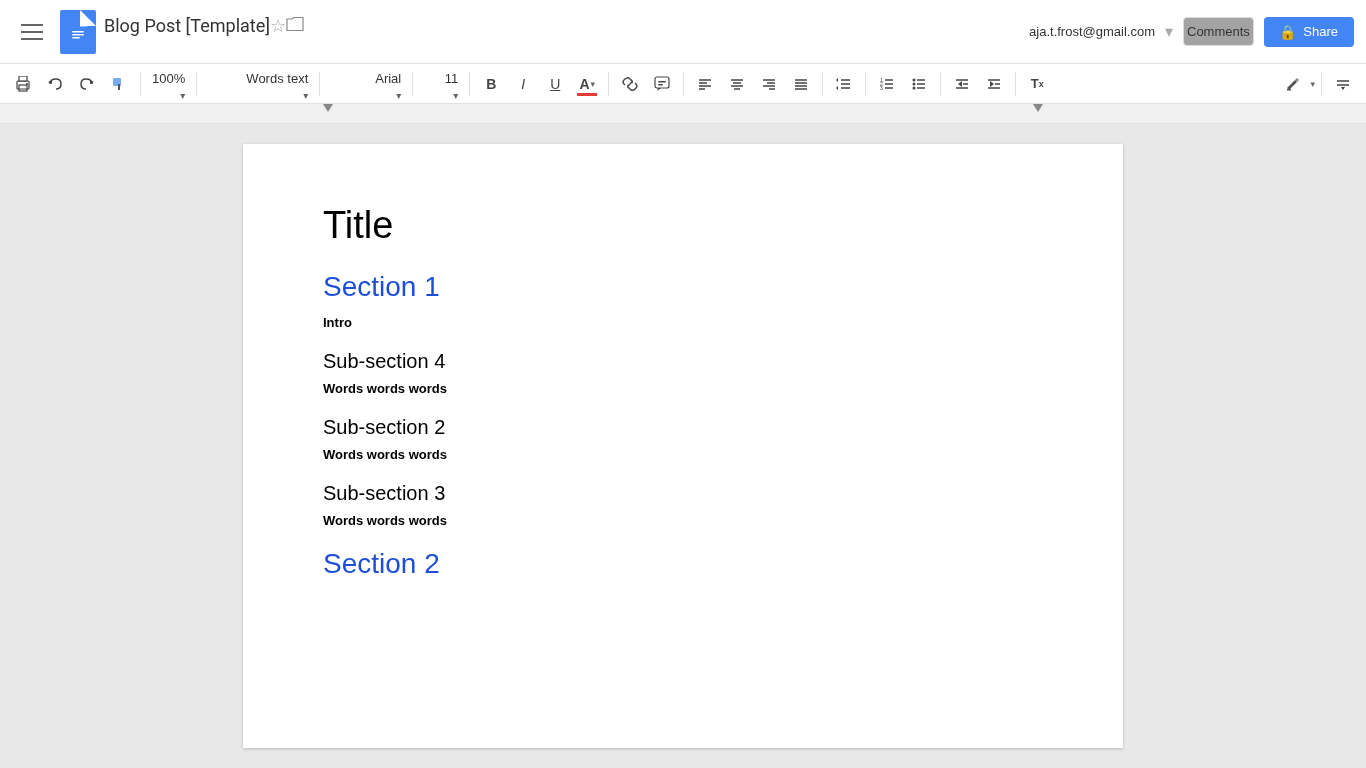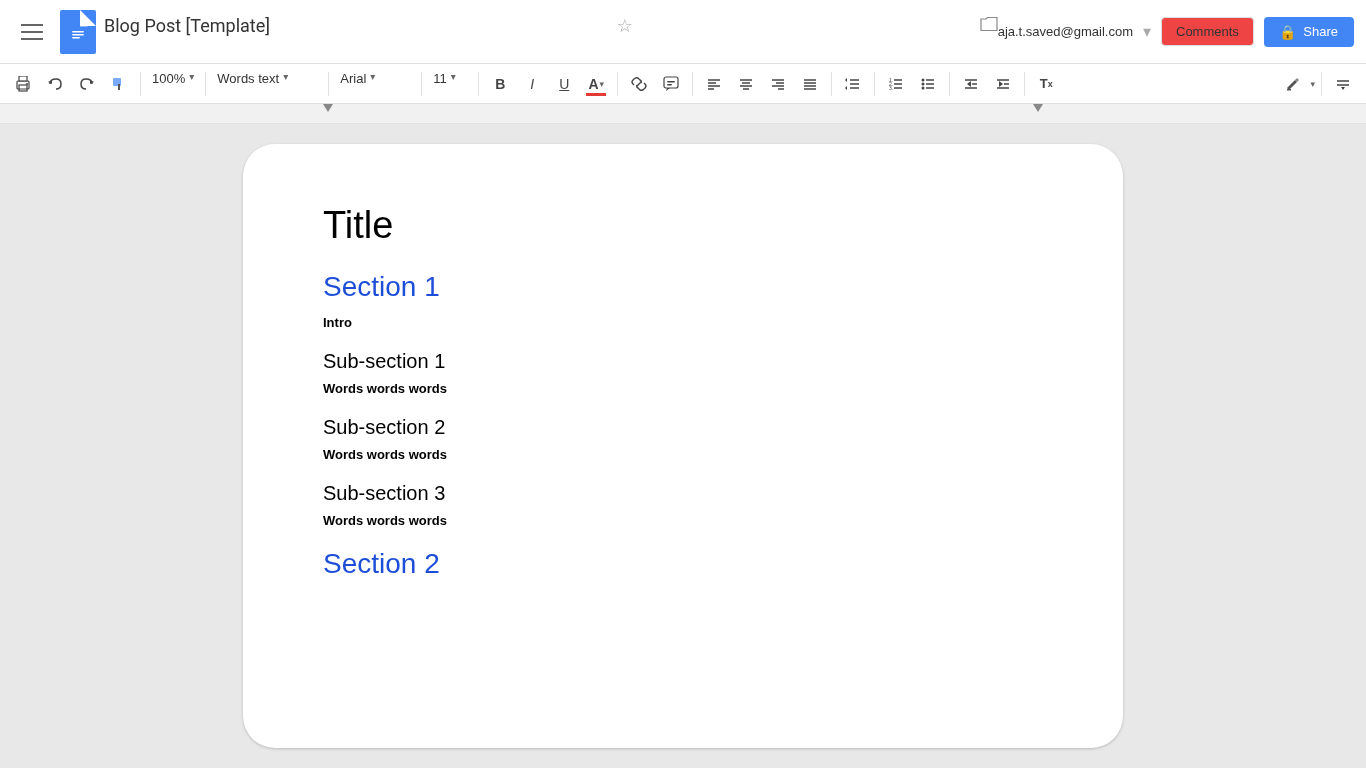--- a/index.html
+++ b/index.html
@@ -26,41 +26,41 @@
       background: #4285f4; display: flex; align-items: center; justify-content: center;
       border-radius: 2px; position: relative;
     }
     #doc-icon::before {
       content: '';
       position: absolute; top: 0; right: 0;
       border-left: 8px solid #fff; border-bottom: 8px solid #fff;
       border-top: 8px solid transparent; border-right: 8px solid transparent;
     }
     #doc-title-area { display: flex; flex-direction: column; flex: 1; }
-    #doc-title-row { display: flex; align-items: center; gap: 8px; margin-bottom: 12px; justify-content: space-between; }
+    #doc-title-row { display: flex; align-items: center; margin-bottom: 12px; }
     #doc-title { font-size: 18px; color: #333; font-family: 'Roboto', Arial, sans-serif; }
     #star-icon { color: #aaa; font-size: 18px; cursor: pointer; }
     #folder-icon { color: #aaa; font-size: 18px; cursor: pointer; }
     #menu-bar { display: flex; align-items: center; gap: 0; }
     .menu-item {
       font-size: 13px; color: #333; padding: 2px 8px;
       cursor: pointer; border-radius: 3px;
     }
     #save-status { font-size: 13px; color: #666; margin-left: 12px; }
 
     
     #top-right {
       display: flex; align-items: center; gap: 10px;
       margin-left: auto;
     }
     #user-email { font-size: 13px; color: #333; }
     #user-dropdown { color: #aaa; cursor: pointer; }
     #comments-btn {
-      background: #ef4444; border: 1px solid #dadce0; border-radius: 4px;
-      padding: 6px 14px; font-size: 13px; color: #333; cursor: pointer;
+      background: #a3a3a3; border: 1px solid #dadce0; border-radius: 4px;
+      padding: 6px 3px; font-size: 13px; color: #333; cursor: pointer;
     }
     #share-btn {
       background: #4285f4; border: none; border-radius: 4px;
       padding: 7px 16px; font-size: 13px; color: #fff; cursor: pointer;
       display: flex; align-items: center; gap: 6px;
     }
     #share-btn .lock-icon { font-size: 14px; }
 
     
     #toolbar {
@@ -71,21 +71,21 @@
       flex-wrap: nowrap; overflow: hidden;
     }
     .tb-btn {
       width: 30px; height: 30px; display: flex; align-items: center; justify-content: center;
       cursor: pointer; border-radius: 3px; font-size: 14px; color: #444; flex-shrink: 0;
     }
     .tb-separator { width: 1px; height: 24px; background: #e0e0e0; margin: 0 4px; flex-shrink: 0; }
     .tb-select {
       height: 28px; border: 1px solid transparent; border-radius: 3px;
       font-size: 13px; color: #333; background: #fff; cursor: pointer;
-      padding: 0 4px; display: flex; align-items: flex-start; gap: 4px; flex-shrink: 0;
+      padding: 0 4px; display: flex; align-items: flex-end; gap: 4px; flex-shrink: 0; flex-direction: column;
     }
     .tb-select .arrow { font-size: 10px; color: #666; }
     .tb-bold { font-weight: bold; }
     .tb-italic { font-style: italic; }
     .tb-underline { text-decoration: underline; }
     .tb-spacer { flex: 1; }
 
     
     #ruler {
       height: 20px; background: #f1f1f1;
@@ -106,21 +106,20 @@
     
     #doc-area::-webkit-scrollbar { width: 12px; }
     #doc-area::-webkit-scrollbar-thumb { background: #c0c0c0; border-radius: 6px; }
 
     #doc-page {
       background: #fff;
       width: 880px;
       min-height: 600px;
       padding: 60px 80px;
       box-shadow: 0 1px 3px rgba(0,0,0,0.2);
-      border-radius: 32px;
     }
 
     .doc-title-text {
       font-size: 38px; font-weight: 400; color: #000;
       font-family: Arial, sans-serif; margin-bottom: 24px;
     }
     .doc-intro { font-size: 13px; color: #000; margin-bottom: 28px; }
     .doc-h1 {
       font-size: 28px; font-weight: 400; color: #1d4ed8;
       margin-bottom: 12px;
@@ -163,21 +162,21 @@
       <span id="doc-title">Blog Post [Template]</span>
       <span id="star-icon">☆</span>
       <span id="folder-icon">
         <svg width="18" height="14" viewBox="0 0 18 14">
           <path d="M1 2 L6 2 L7.5 0.5 L17 0.5 L17 13.5 L1 13.5 Z" fill="none" stroke="#888" stroke-width="1.2"></path>
         </svg>
       </span>
     </div>
   </div>
   <div id="top-right">
-    <span id="user-email">aja.t.saved@gmail.com</span>
+    <span id="user-email">aja.t.frost@gmail.com</span>
     <span id="user-dropdown">▾</span>
     <button id="comments-btn">Comments</button>
     <button id="share-btn">
       <span class="lock-icon">🔒</span>
       <span>Share</span>
     </button>
   </div>
 </div>
 
 <div id="toolbar">
@@ -392,21 +391,21 @@
     <div style="position:absolute;left:80px;top:0;width:0;height:0;border-left:5px solid transparent;border-right:5px solid transparent;border-top:8px solid #888;"></div>
     <div style="position:absolute;right:80px;top:0;width:0;height:0;border-left:5px solid transparent;border-right:5px solid transparent;border-top:8px solid #888;"></div>
   </div>
 </div>
 
 <div id="doc-area">
   <div id="doc-page">
     <div class="doc-title-text">Title</div>
     <div class="doc-h1">Section 1</div>
     <div class="doc-body">Intro</div>
-    <div class="doc-h2">Sub-section 1</div>
+    <div class="doc-h2">Sub-section 4</div>
     <div class="doc-body">Words words words</div>
     <div class="doc-h2">Sub-section 2</div>
     <div class="doc-body">Words words words</div>
     <div class="doc-h2">Sub-section 3</div>
     <div class="doc-body">Words words words</div>
     <div class="doc-h1">Section 2</div>
   </div>
 </div>
 
 </body></html>

